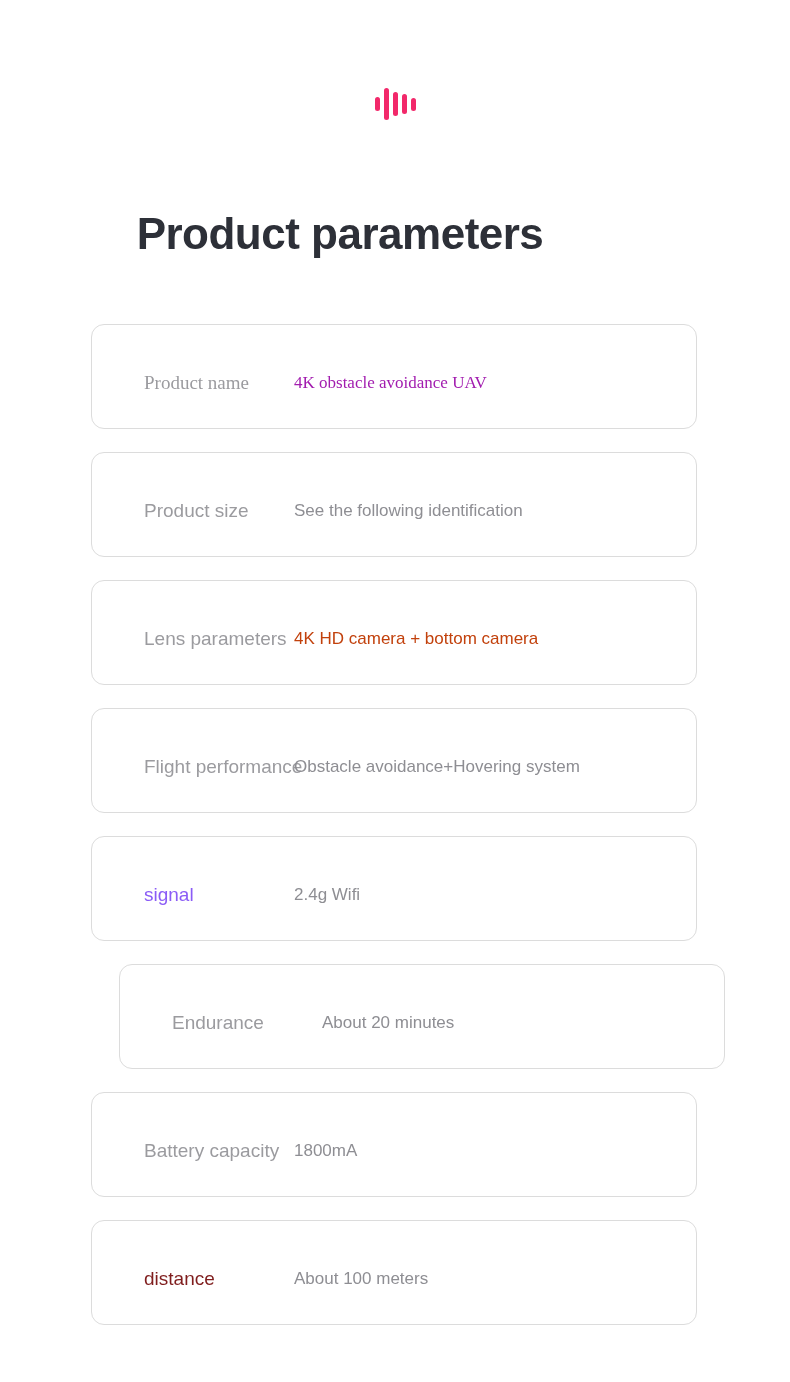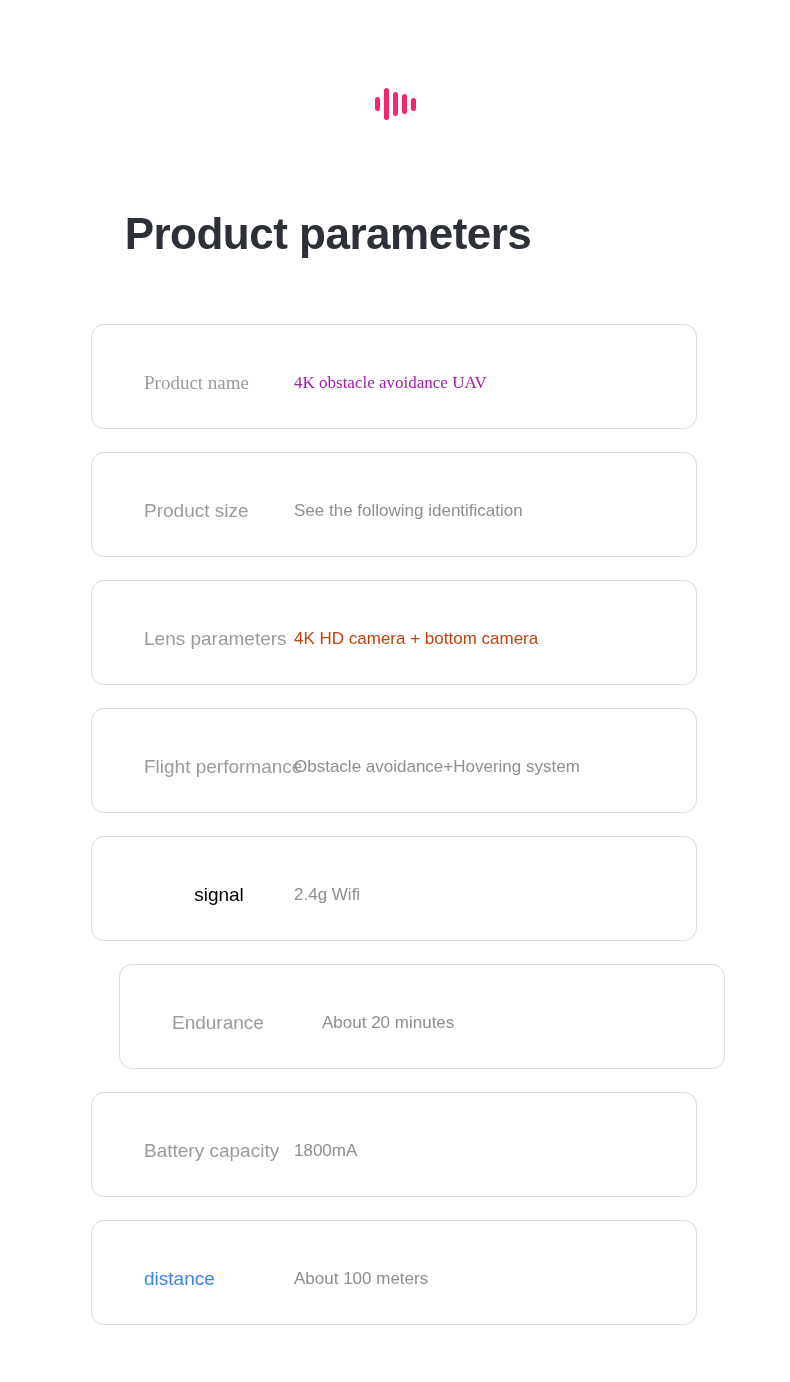--- a/index.html
+++ b/index.html
@@ -42,21 +42,21 @@
   }
   .brand-mark .bar.b1 { height: 14px; }
   .brand-mark .bar.b2 { height: 32px; }
   .brand-mark .bar.b3 { height: 24px; }
   .brand-mark .bar.b4 { height: 20px; }
   .brand-mark .bar.b5 { height: 13px; }
 
   .page-title {
     position: absolute;
     top: 176px;
-    left: 5px;
+    left: 17px;
     width: 646px;
     text-align: center;
     font-size: 44px;
     line-height: 58px;
     font-weight: 700;
     letter-spacing: -0.5px;
     color: #2d3038;
   }
 
   
@@ -150,40 +150,40 @@
 
     <div class="spec-card" style="border-color: rgb(220, 220, 220);">
       <div class="spec-row">
         <div class="spec-label" style="color: rgb(155, 155, 159);">Flight performance</div>
         <div class="spec-value" style="color: rgb(142, 142, 147);">Obstacle avoidance+Hovering system</div>
       </div>
     </div>
 
     <div class="spec-card" style="border-color: rgb(220, 220, 220);">
       <div class="spec-row">
-        <div class="spec-label" style="color: #000000; text-align: center;">signal</div>
+        <div class="spec-label" style="color: #8b5cf6;">signal</div>
         <div class="spec-value" style="color: rgb(142, 142, 147);">2.4g Wifi</div>
       </div>
     </div>
 
     <div class="spec-card" style="border-color: rgb(220, 220, 220); margin-left: 28px;">
       <div class="spec-row">
         <div class="spec-label" style="color: rgb(155, 155, 159);">Endurance</div>
         <div class="spec-value" style="color: rgb(142, 142, 147);">About 20 minutes</div>
       </div>
     </div>
 
     <div class="spec-card" style="border-color: rgb(220, 220, 220);">
       <div class="spec-row">
         <div class="spec-label" style="color: rgb(155, 155, 159);">Battery capacity</div>
         <div class="spec-value" style="color: rgb(142, 142, 147);">1800mA</div>
       </div>
     </div>
 
     <div class="spec-card" style="border-color: rgb(220, 220, 220);">
       <div class="spec-row">
-        <div class="spec-label" style="color: #3b82f6;">distance</div>
+        <div class="spec-label" style="color: #7f1d1d;">distance</div>
         <div class="spec-value" style="color: rgb(142, 142, 147);">About 100 meters</div>
       </div>
     </div>
 
   </div>
 </div>
 
 </body></html>

